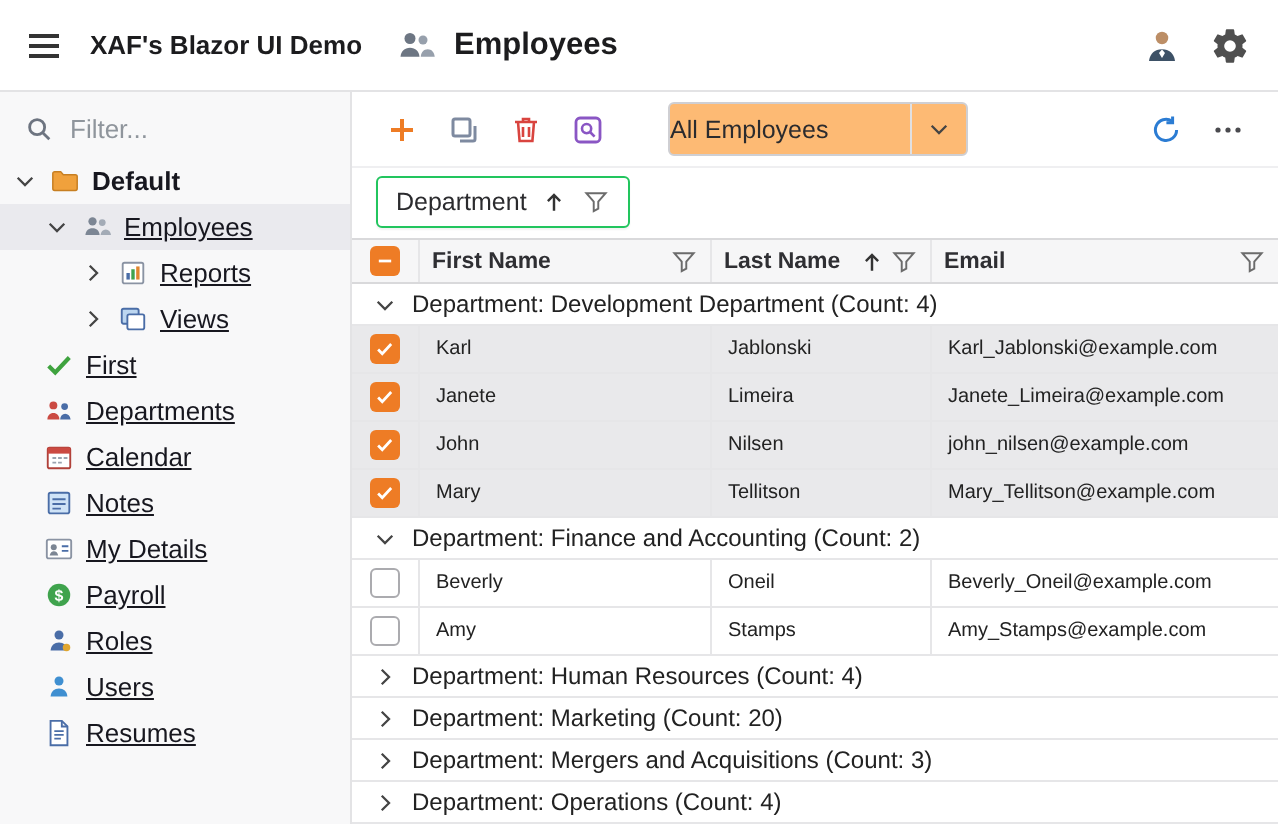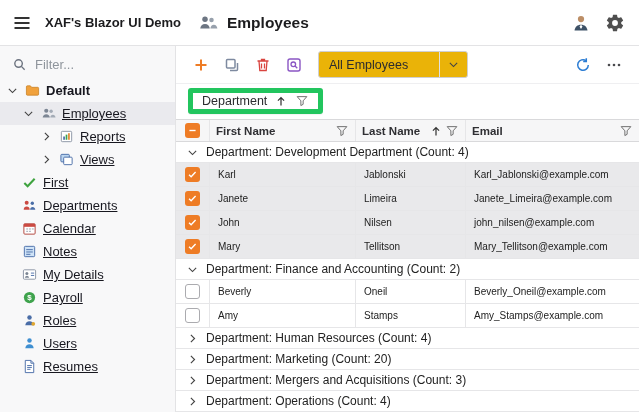--- a/index.html
+++ b/index.html
@@ -38,30 +38,30 @@
 
   
   .content{flex:1;display:flex;flex-direction:column;background:#fff;overflow:hidden;min-width:0}
   .toolbar{display:flex;align-items:center;gap:7px;padding:5px 12px;border-bottom:1px solid #efeff1}
   .tb-group{display:flex;align-items:center;gap:5px}
   .tbtn{width:26px;height:26px;border:none;background:transparent;display:inline-flex;
     align-items:center;justify-content:center;border-radius:3px;cursor:pointer}
   .ic16{width:16px;height:16px;display:inline-flex}
   .ic16 svg{width:100%;height:100%}
   .select{display:flex;align-items:center;height:27px;border:1px solid #cfcfd3;border-radius:3px;
-    width:150px;padding-left:10px;background:#eab308;cursor:pointer;margin-left:4px}
+    width:150px;background:#fdba74;cursor:pointer;margin-left:20px}
   .select-val{font-size:12.5px;flex:1;color:#2b2b2e}
   .select-sep{width:1px;align-self:stretch;background:#e0e0e2}
   .select-arrow{width:27px;display:flex;align-items:center;justify-content:center}
   .select-arrow svg{width:13px;height:13px}
   .spacer{flex:1}
 
   .group-panel{padding:4px 12px 5px}
   .group-chip{display:inline-flex;align-items:center;gap:7px;height:26px;padding:0 9px;
-    border:5px solid #22c55e;border-radius:3px;background:#fff;font-size:12.5px;color:#2b2b2e;
+    border:1px solid #22c55e;border-radius:3px;background:#fff;font-size:12.5px;color:#2b2b2e;
     cursor:pointer;box-shadow:0 1px 1px rgba(0,0,0,.05);font-family:inherit}
   .ic14{width:14px;height:14px;display:inline-flex}
   .ic14 svg{width:100%;height:100%}
 
   
   .grid{flex:1;overflow:hidden;border-top:1px solid #d9d9db;display:flex;flex-direction:column}
   .ghead{display:grid;grid-template-columns:34px 146px 110px 1fr;background:#f6f6f7;
     border-bottom:1px solid #d9d9db;height:23px}
   .hcell{display:flex;align-items:center;justify-content:space-between;gap:2px;padding:0 6px;
     font-size:11.5px;font-weight:700;color:#2f2f33;border-right:1px solid var(--rowline);

